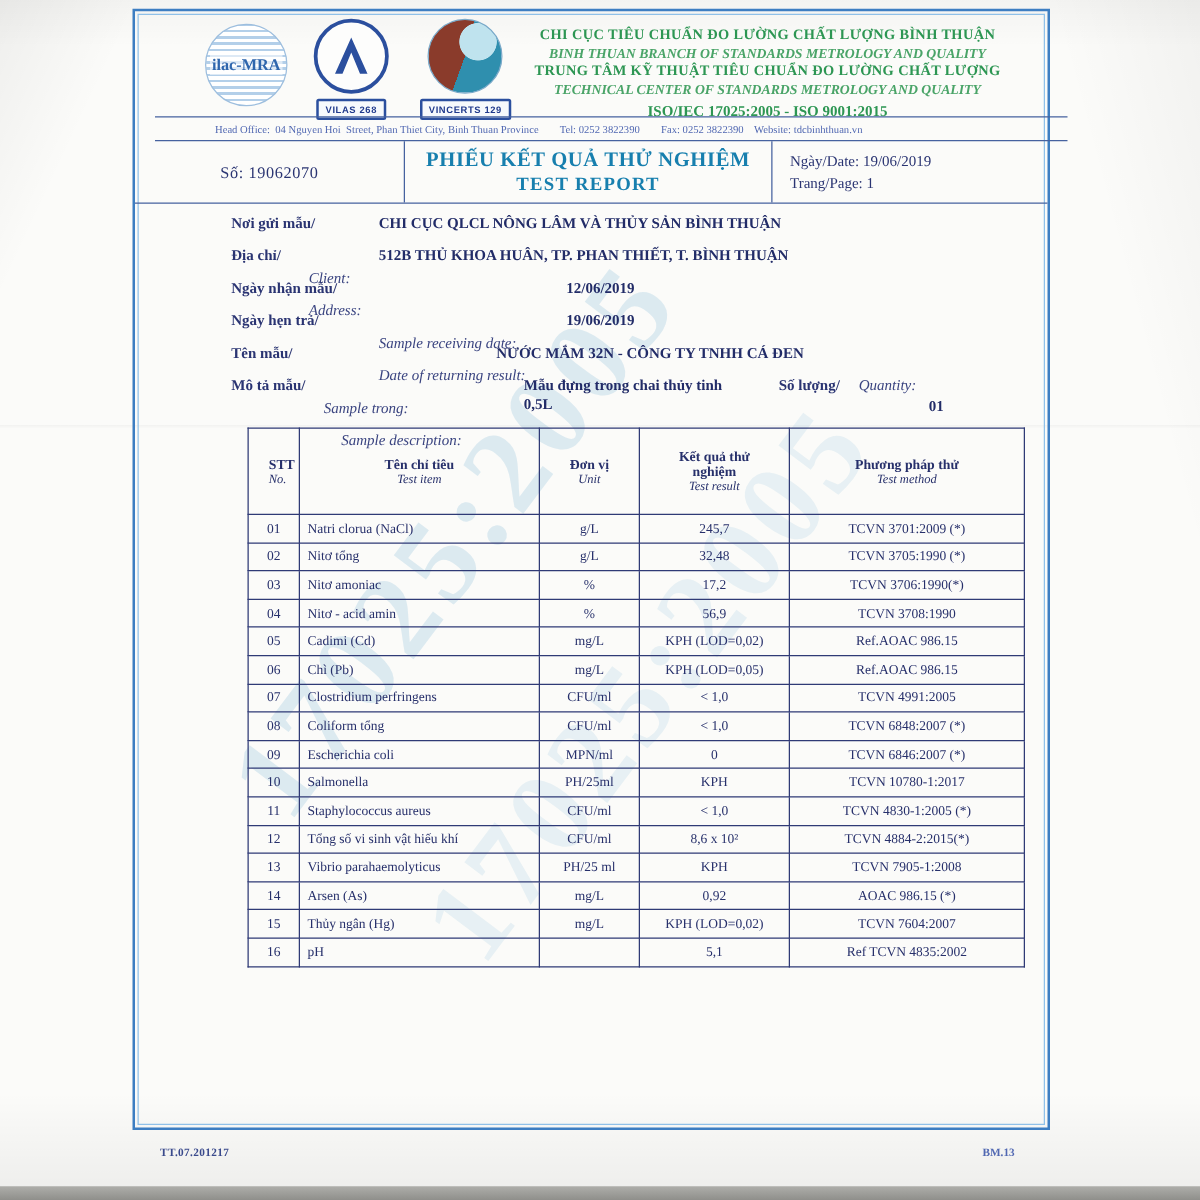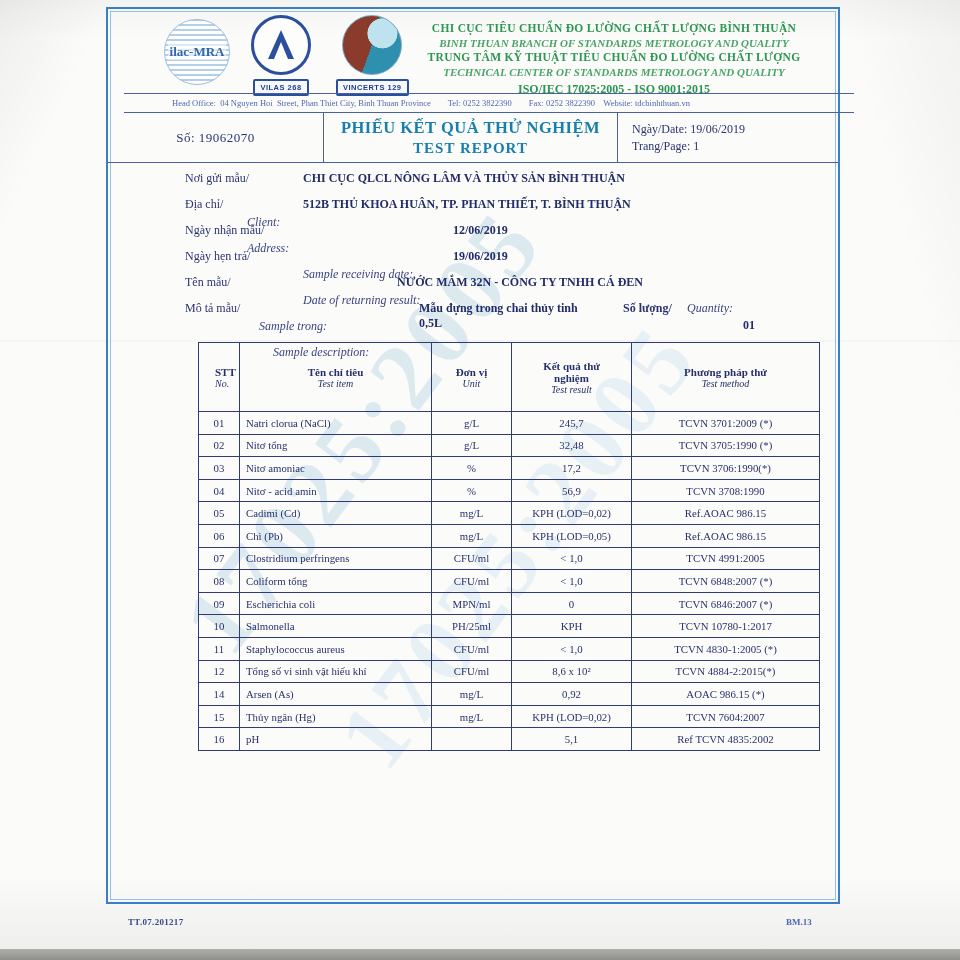--- a/index.html
+++ b/index.html
@@ -55,21 +55,21 @@
   .tc1{width:215px;align-items:center;}
   .tc2{width:295px;align-items:center;border-left:1.5px solid #46629f;border-right:1.5px solid #46629f;}
   .tc3{flex:1;align-items:flex-start;padding-left:14px;}
   .report-no{font-size:13px;color:#2a3472;letter-spacing:0.5px;}
   .title-vi{font-size:16.5px;font-weight:bold;color:#177fae;letter-spacing:0.5px;}
   .title-en{font-size:15px;font-weight:bold;color:#177fae;letter-spacing:1px;margin-top:2px;}
   .meta-line{font-size:12px;color:#2a3472;line-height:17px;}
 
   
   .irow{position:absolute;left:77px;right:16px;height:18px;}
-  .irow .lv{position:absolute;font-weight:normal;font-size:12px;color:#2a3472;white-space:nowrap;}
+  .irow .lv{position:absolute;font-weight:bold;font-size:12px;color:#2a3472;white-space:nowrap;}
   .irow .le{position:absolute;font-style:italic;font-size:12px;color:#3a4480;white-space:nowrap;margin-top:44px;}
   .irow .ival{position:absolute;font-weight:bold;font-size:12px;color:#222c68;white-space:pre-line;line-height:15px;}
   .r1{top:162px;} .r2{top:188px;} .r3{top:214px;} .r4{top:240px;} .r5{top:266px;} .r6{top:292px;height:34px;}
   .r1 .le,.r2 .le{left:62px;} .r1 .ival,.r2 .ival{left:118px;}
   .r3 .le,.r4 .le{left:118px;} .r3 .ival,.r4 .ival{left:268px;}
   .r5 .le{left:74px;} .r5 .ival{left:212px;}
   .r6 .le{left:88px;} .r6 .ival{left:212px;width:200px;margin-left:22px;}
   .qty-lv{position:absolute;left:438px;top:0;font-weight:bold;font-size:12px;color:#2a3472;}
   .qty-le{position:absolute;left:502px;top:0;font-style:italic;font-size:12px;color:#3a4480;}
   .qty-val{position:absolute;left:558px;top:17px;font-weight:bold;font-size:12px;color:#222c68;}
@@ -287,20 +287,27 @@
               <td>TCVN 4830-1:2005 (*)</td>
             </tr>
             <tr>
               <td>12</td>
               <td>Tổng số vi sinh vật hiếu khí</td>
               <td>CFU/ml</td>
               <td>8,6 x 10²</td>
               <td>TCVN 4884-2:2015(*)</td>
             </tr>
             <tr>
+              <td>13</td>
+              <td>Vibrio parahaemolyticus</td>
+              <td>PH/25 ml</td>
+              <td>KPH</td>
+              <td>TCVN 7905-1:2008</td>
+            </tr>
+            <tr>
               <td>14</td>
               <td>Arsen (As)</td>
               <td>mg/L</td>
               <td>0,92</td>
               <td>AOAC 986.15 (*)</td>
             </tr>
             <tr>
               <td>15</td>
               <td>Thủy ngân (Hg)</td>
               <td>mg/L</td>

